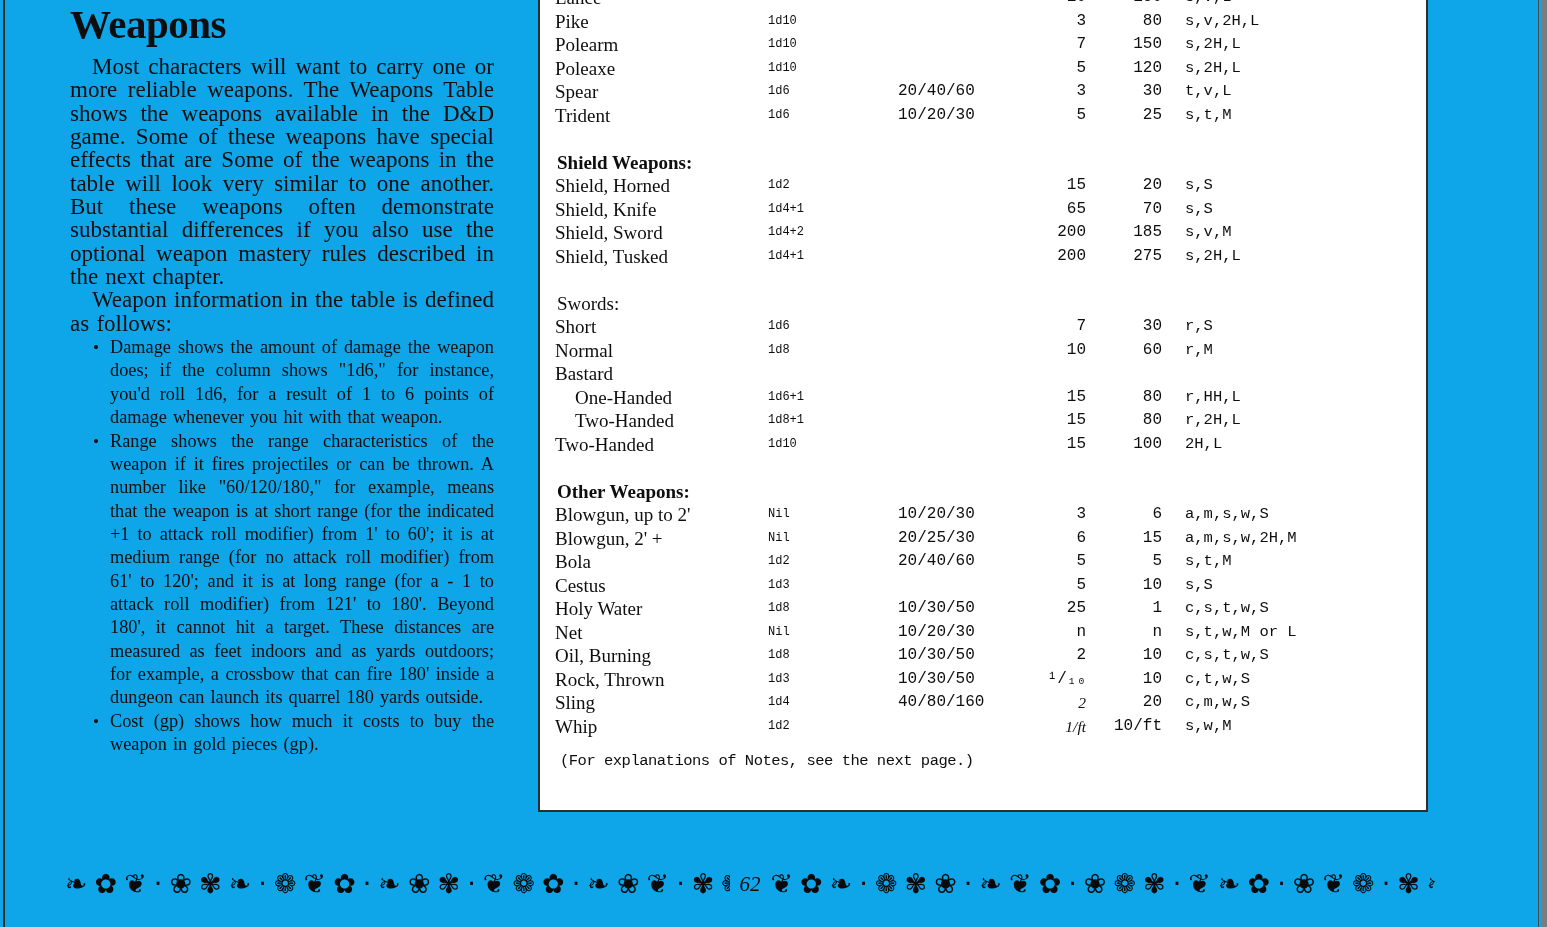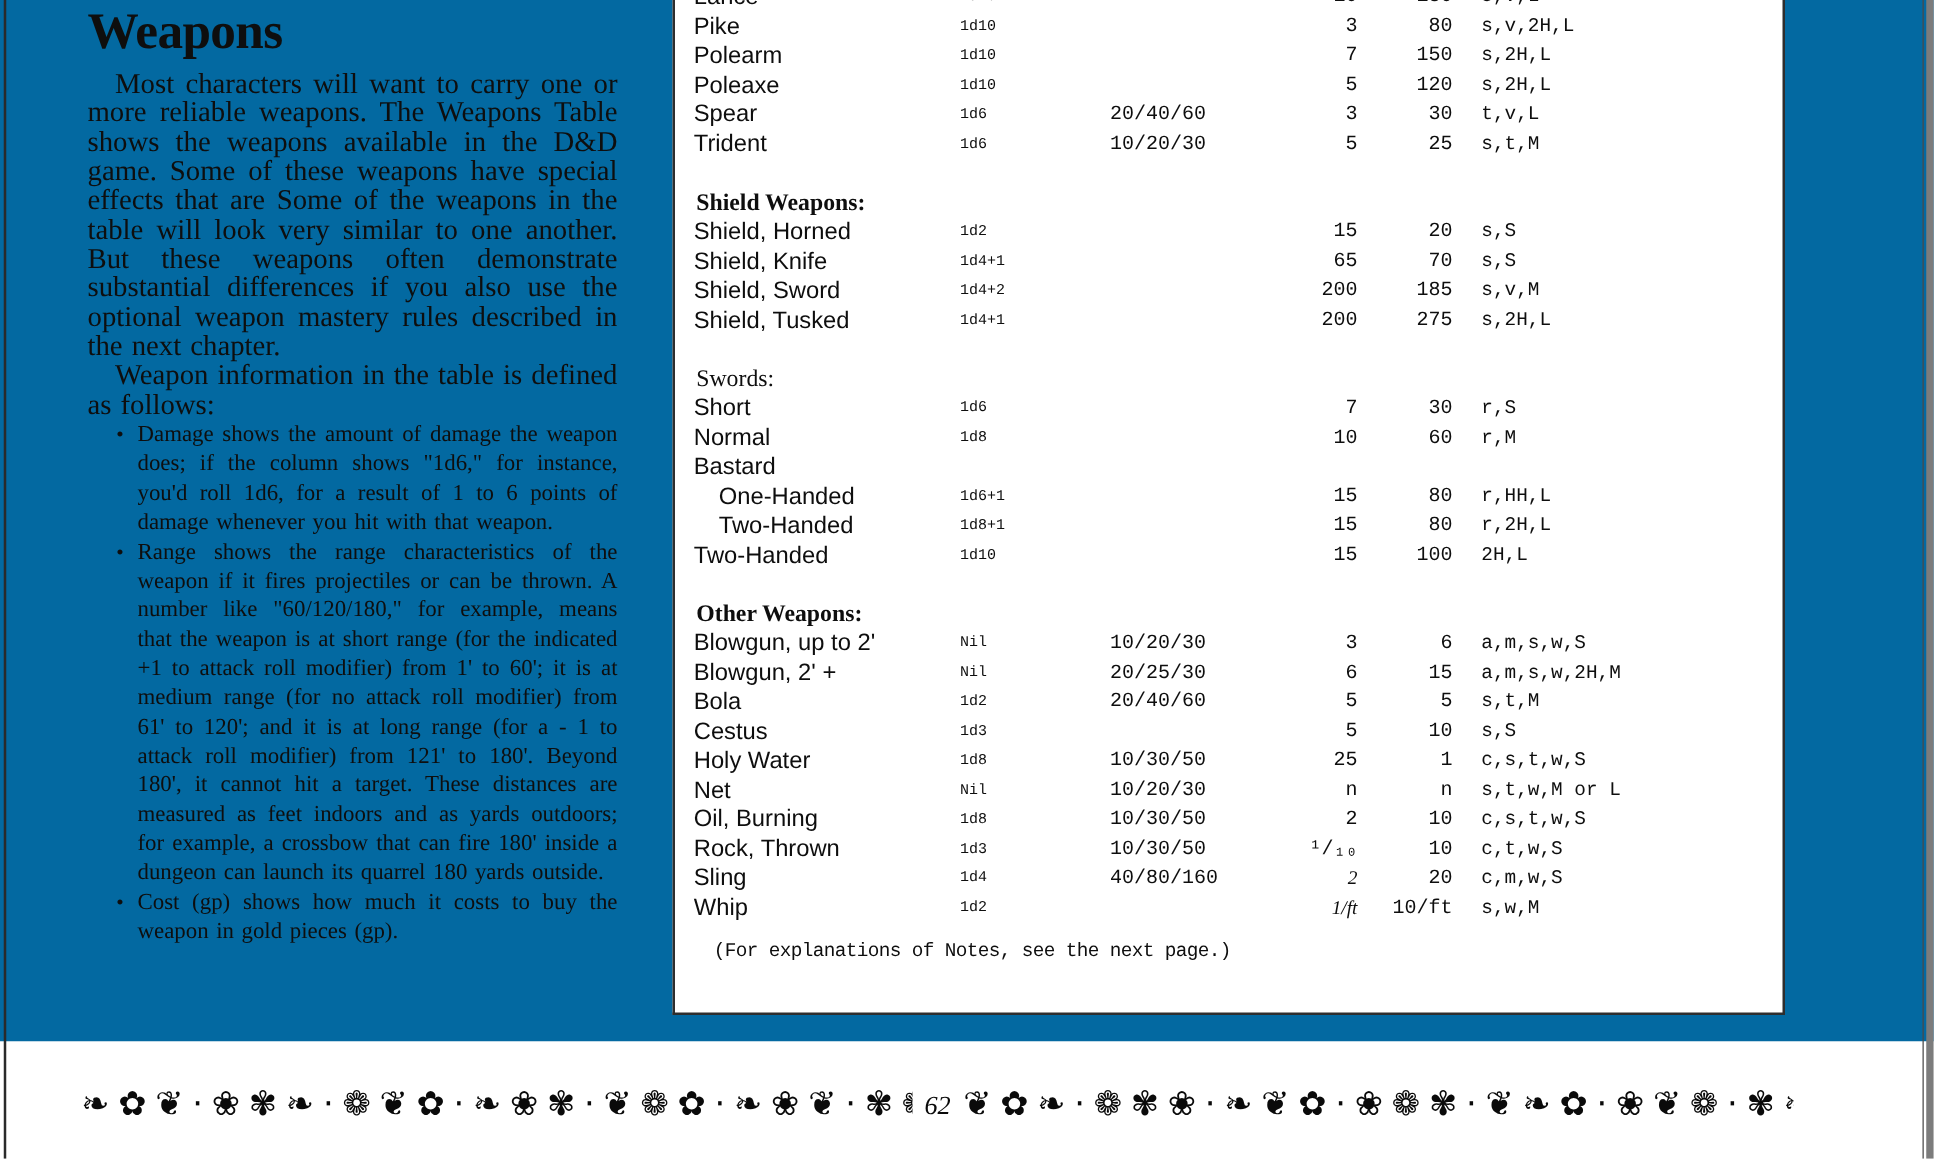--- a/index.html
+++ b/index.html
@@ -3,21 +3,21 @@
 <meta charset="utf-8">
 <style>
   html, body {
     margin: 0; padding: 0;
     width: 1547px; height: 927px;
     background: #ffffff;
     overflow: hidden;
     font-family: "Liberation Serif", serif;
     color: #0e0e0e;
   }
-  #page { position: relative; width: 1547px; height: 833px; background:#0369a1; }
+  #page { position: relative; width: 1547px; height: 927px; background:#0ea5e9; }
 
   
   .edge-left  { position:absolute; left:3px; top:0; width:2px; height:927px; background:#2a2a2a; }
   .edge-right-line { position:absolute; left:1538px; top:0; width:1px; height:927px; background:#4a4a4a; }
   .edge-right-bar  { position:absolute; left:1541px; top:0; width:6px; height:927px; background:#7c7c7c; }
 
   
   .article { position:absolute; left:70px; top:0; width:424px; }
   .article h1 {
     margin:0; padding:0;
@@ -63,32 +63,32 @@
     padding-left:15px;
     white-space:nowrap;
   }
   .sec-header {
     height:23.5px; line-height:23.5px;
     margin-top:23.5px;
     padding-left:17px;
     font-size:19px;
   }
   .sec-header.bold { font-weight:bold; }
-  .c-item  { font-family:Liberation Sans, sans-serif; font-size:19px; }
+  .c-item  { font-family:Liberation Serif, serif; font-size:19px; }
   .c-item.indent { padding-left:20px; }
   .c-dmg   { font-family:"Liberation Mono", monospace; font-size:12px; }
-  .c-rng   { font-family:"Liberation Mono", monospace; font-size:16px; }
+  .c-rng   { font-family:"Liberation Mono", monospace; font-size:16px;margin-left:10px; }
   .c-cost, .c-wt {
     font-family:"Liberation Mono", monospace; font-size:16px;
     text-align:right;
   }
   .c-cost.ital, .c-wt.ital { font-style:italic; font-family:"Liberation Serif", serif; font-size:15.5px; }
   .c-notes { font-family:"Liberation Mono", monospace; font-size:15.5px; padding-left:23px; }
   .table-footnote {
-    margin-top:12px; padding-left:31px;
+    margin-top:12px; padding-left:20px;
     font-family:"Liberation Mono", monospace;
     font-size:15.5px; letter-spacing:-0.5px;
     height:23.5px; line-height:23.5px;
     white-space:nowrap;
   }
 
   
   .ornament {
     position:absolute;
     left:65px; top:858px;

